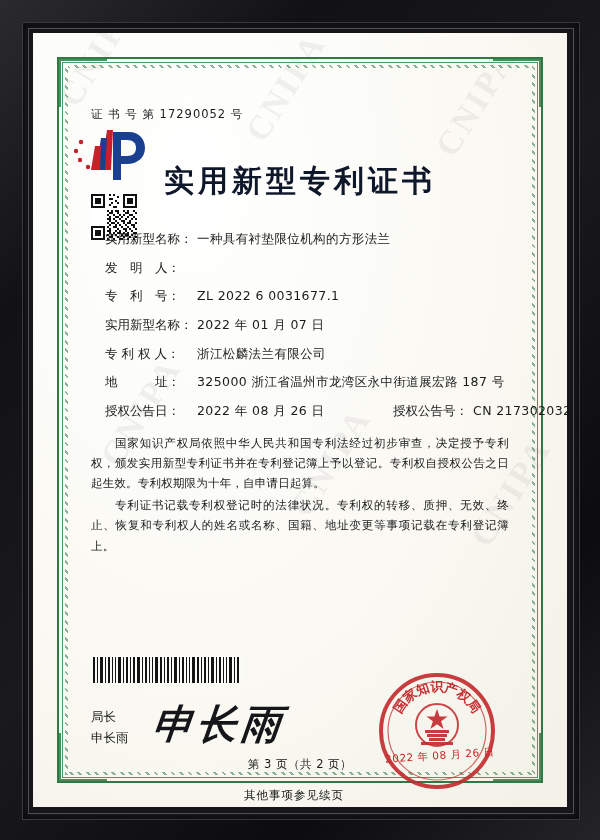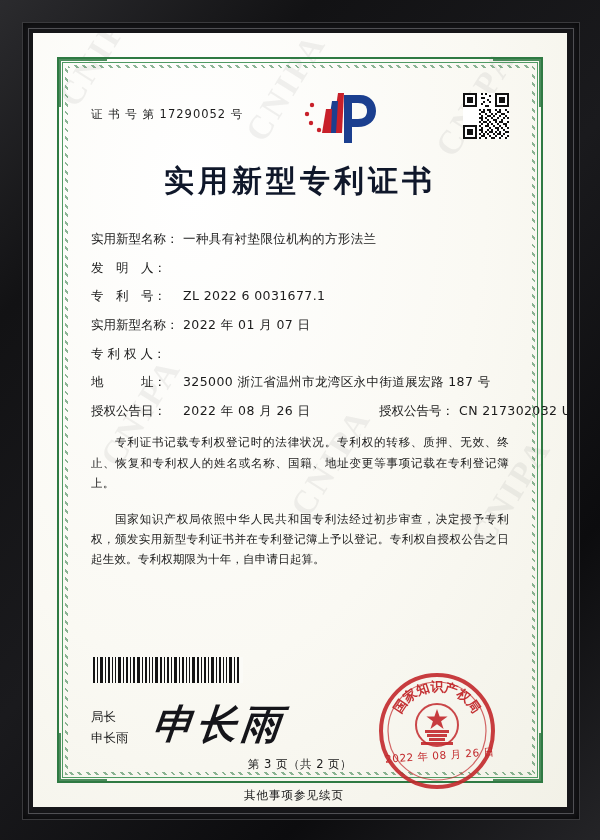--- a/index.html
+++ b/index.html
@@ -123,20 +123,21 @@
     box-sizing: border-box;
     padding: 28px 34px 0 34px;
     color: #1b1b1b;
   }
 
   .topline {
     display: flex;
     align-items: flex-start;
     justify-content: space-between;
     height: 70px;
+    flex-direction: column;
   }
   .cert-no {
     font-size: 11.5px;
     letter-spacing: 1px;
     padding-top: 22px;
     font-family: "DejaVu Sans", sans-serif;
     white-space: nowrap;
   }
 
   
@@ -169,20 +170,21 @@
   .fields {
     margin-top: 30px;
     font-size: 12.5px;
     line-height: 1.05;
   }
   .field-row {
     display: flex;
     align-items: baseline;
     margin-bottom: 15.5px;
     white-space: nowrap;
+    margin-left: 14px;
   }
   .f-label {
     width: 92px;
     flex: none;
     letter-spacing: 0px;
   }
   .f-value {
     flex: 1;
     letter-spacing: 0.4px;
   }
@@ -437,37 +439,38 @@
           <div class="f-value">ZL 2022 6 0031677.1</div>
         </div>
 
         <div class="field-row">
           <div class="f-label">实用新型名称：</div>
           <div class="f-value">2022 年 01 月 07 日</div>
         </div>
 
         <div class="field-row">
           <div class="f-label">专 利 权 人：</div>
+          <div class="f-value">浙江松麟法兰有限公司</div>
         </div>
 
         <div class="field-row">
           <div class="f-label">地　　　址：</div>
           <div class="f-value">325000 浙江省温州市龙湾区永中街道展宏路 187 号</div>
         </div>
 
         <div class="field-row dual">
           <div class="f-label">授权公告日：</div>
           <div class="f-value">2022 年 08 月 26 日</div>
           <div class="f-label2">授权公告号：</div>
           <div class="f-value">CN 217302032 U</div>
         </div>
       </div>
 
+      <div class="para">国家知识产权局依照中华人民共和国专利法经过初步审查，决定授予专利权，颁发实用新型专利证书并在专利登记簿上予以登记。专利权自授权公告之日起生效。专利权期限为十年，自申请日起算。</div>
       <div class="para second">专利证书记载专利权登记时的法律状况。专利权的转移、质押、无效、终止、恢复和专利权人的姓名或名称、国籍、地址变更等事项记载在专利登记簿上。</div>
-      <div class="para">国家知识产权局依照中华人民共和国专利法经过初步审查，决定授予专利权，颁发实用新型专利证书并在专利登记簿上予以登记。专利权自授权公告之日起生效。专利权期限为十年，自申请日起算。</div>
 
       <div class="barcode">
         <svg width="152" height="26" viewBox="0 0 152 26" shape-rendering="crispEdges">
           <rect width="152" height="26" fill="#fbfbf7"></rect>
           <g fill="#141414">
             <rect x="2" y="0" width="2" height="26"></rect>
               <rect x="6" y="0" width="1" height="26"></rect>
             <rect x="9" y="0" width="3" height="26"></rect>
               <rect x="14" y="0" width="1" height="26"></rect>
             <rect x="17" y="0" width="2" height="26"></rect>

